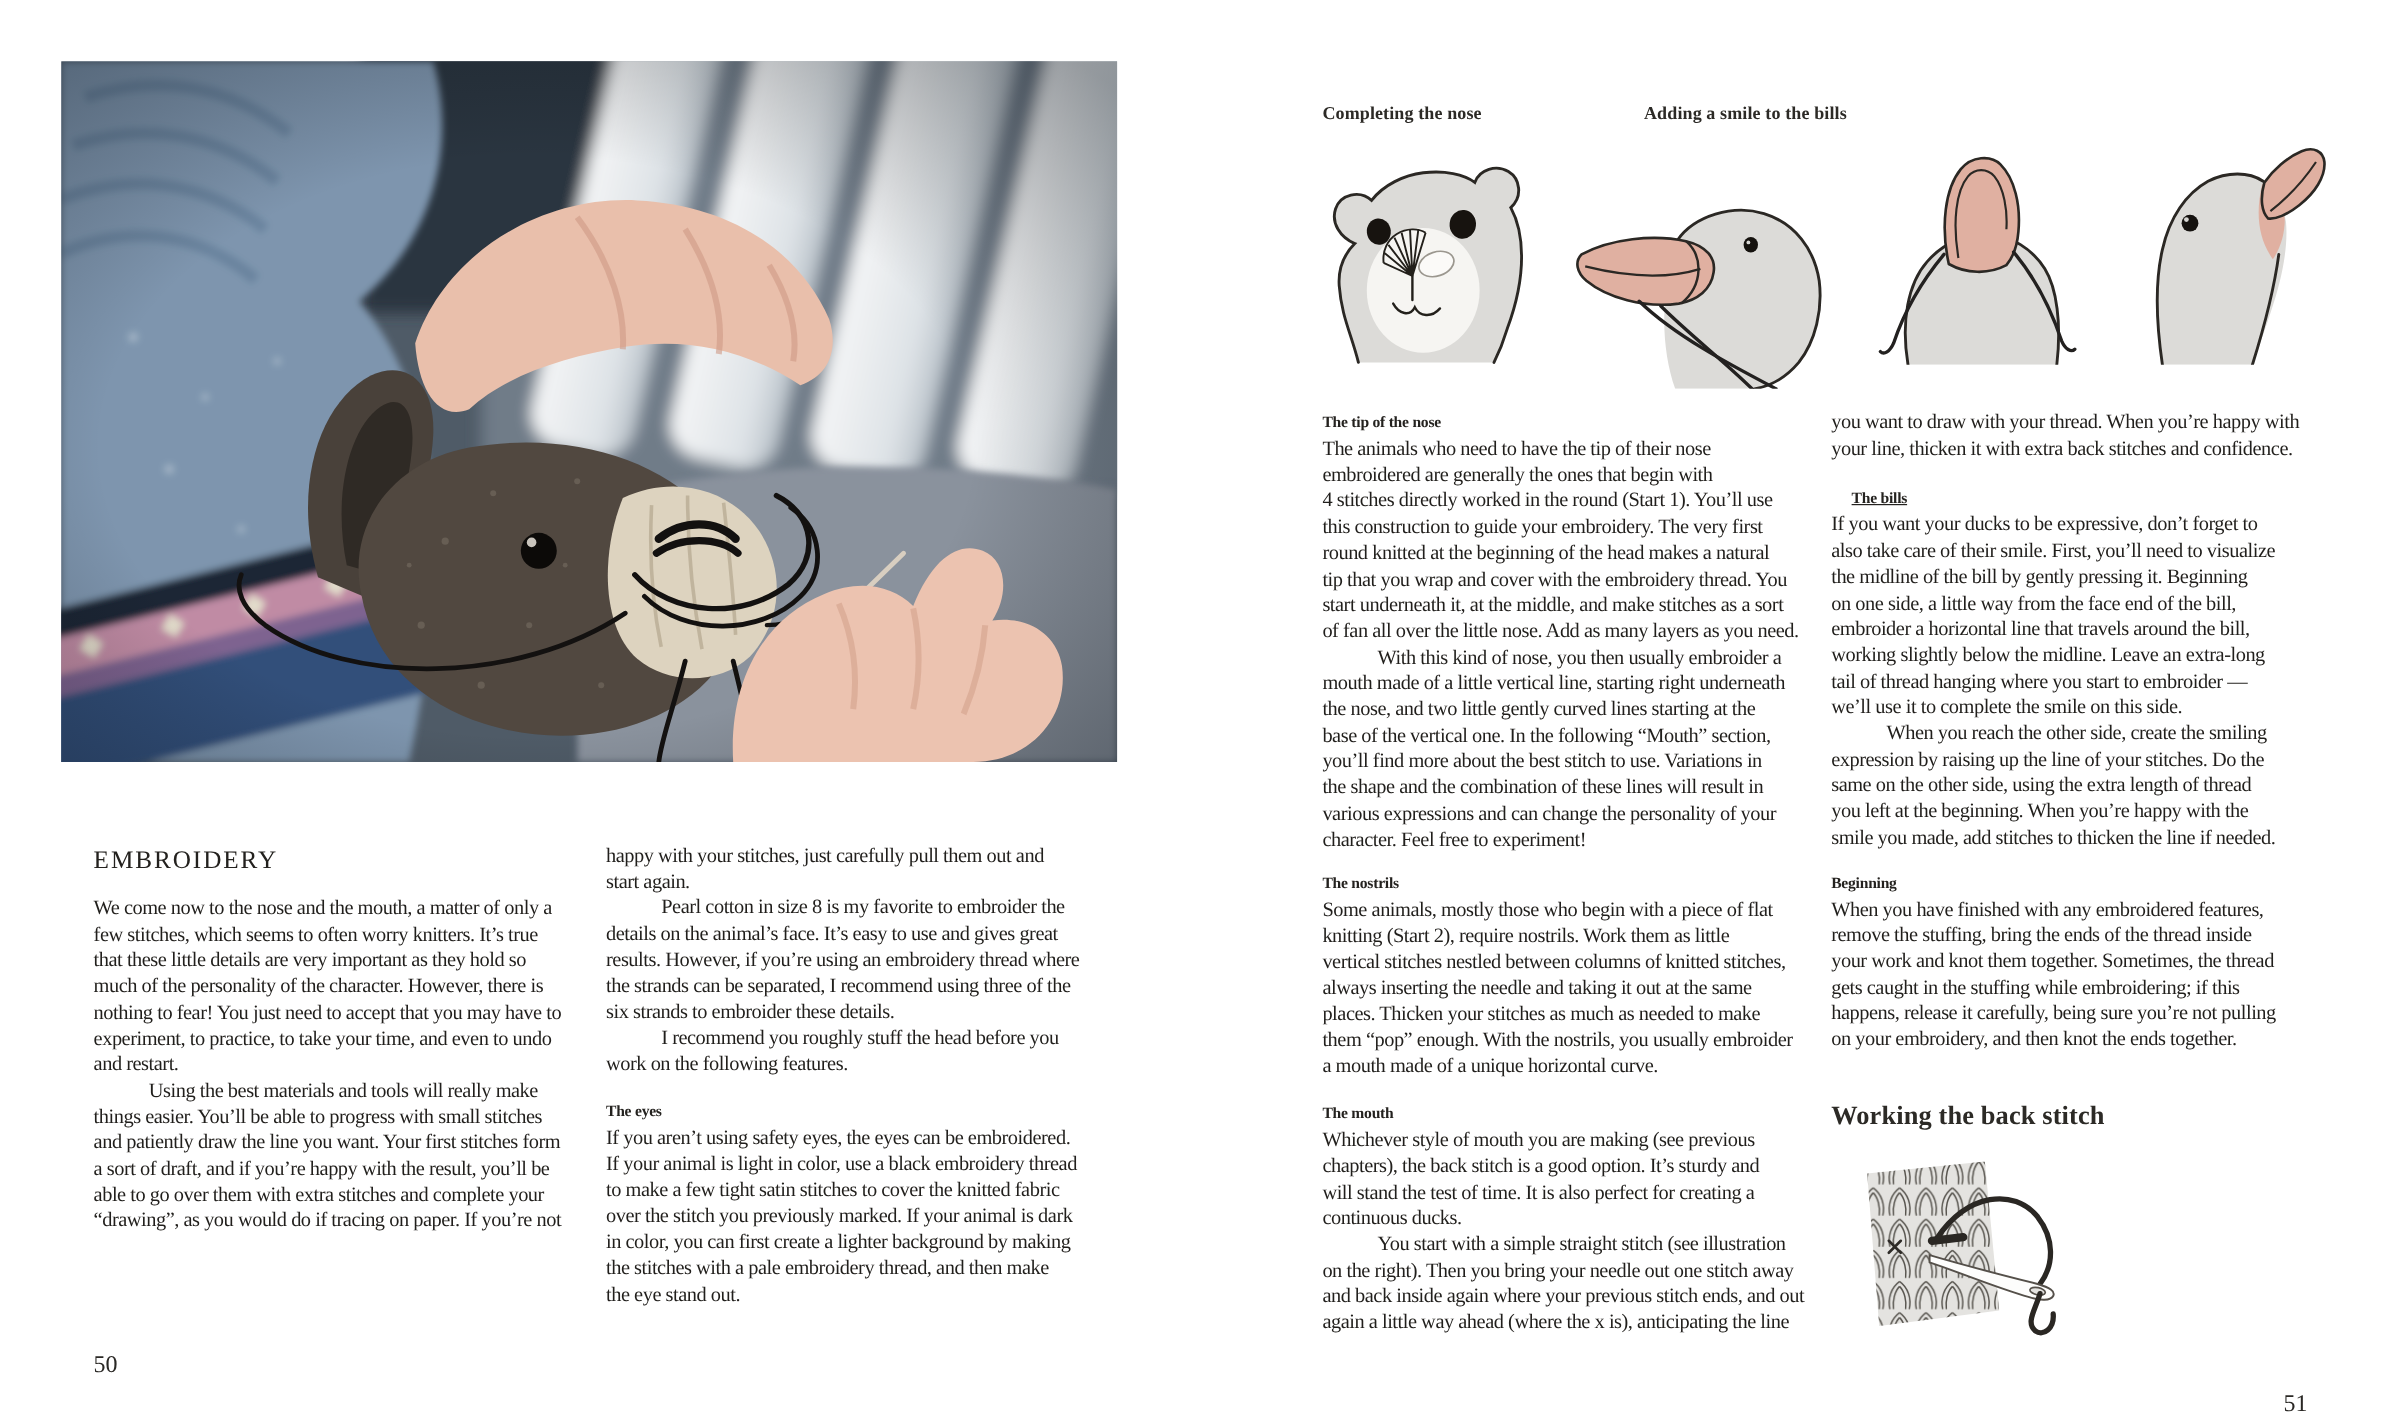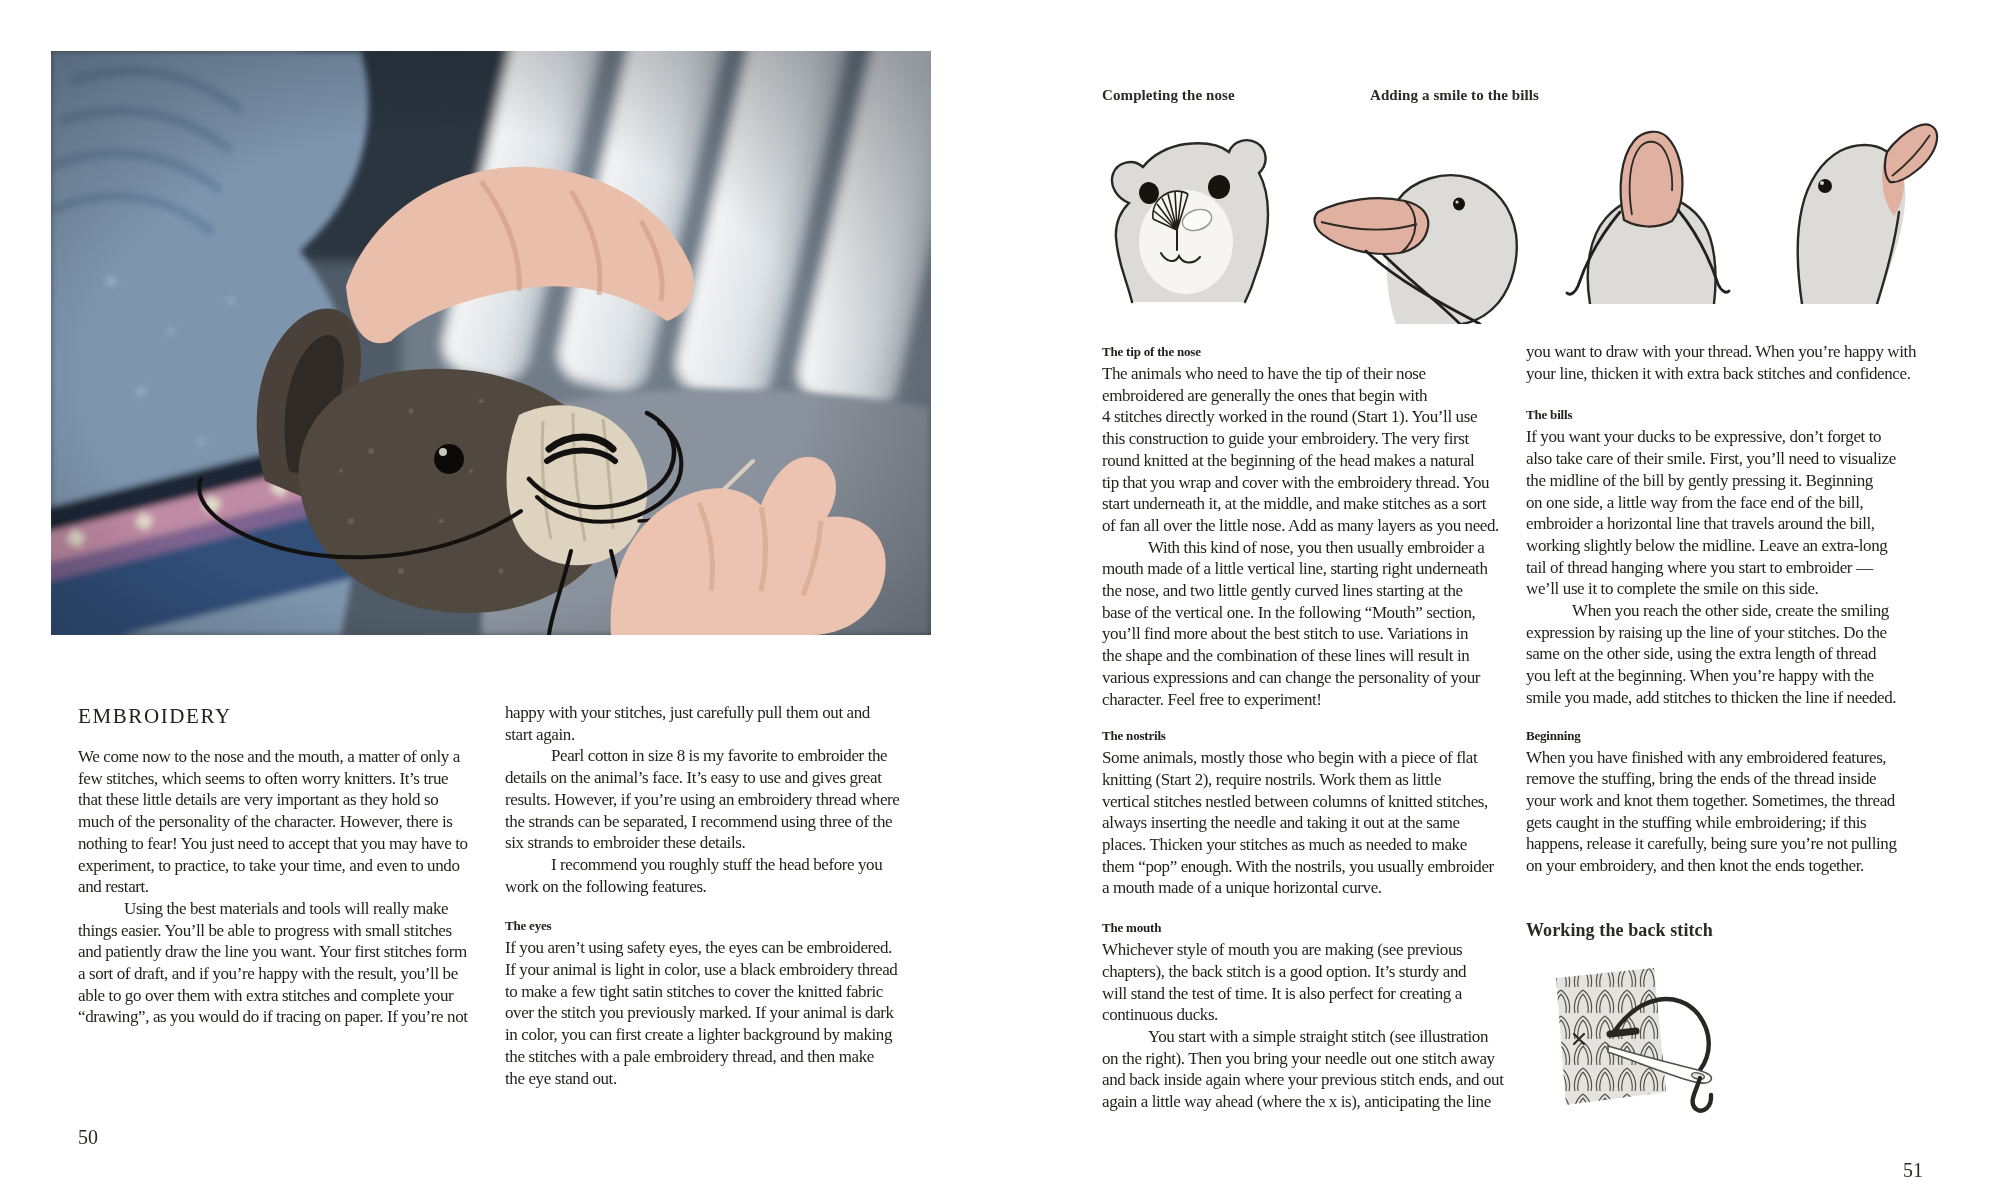--- a/index.html
+++ b/index.html
@@ -4,27 +4,27 @@
 <style>
   html,body{margin:0;padding:0;background:#ffffff;}
   .spread{position:relative;width:2000px;height:1184px;background:#ffffff;overflow:hidden;
           font-family:"Liberation Serif","DejaVu Serif",serif;color:#211f1c;}
   .abs{position:absolute;}
   .col{position:absolute;width:422px;}
   .b{margin:0;white-space:pre-line;font-size:17px;line-height:21.7px;letter-spacing:-0.4px;color:#211f1c;}
   .b.ind{text-indent:46px;}
   .sh{margin:0;font-size:13px;line-height:22px;font-weight:700;letter-spacing:-0.2px;color:#24221f;}
   .cap{position:absolute;font-size:15px;line-height:26px;font-weight:700;letter-spacing:0.1px;color:#2c2a26;}
-  .cap2{margin:0;font-size:18px;line-height:26px;font-weight:700;letter-spacing:0.1px;color:#2c2a26;}
+  .cap2{margin:0;font-size:22px;line-height:26px;font-weight:700;letter-spacing:0.1px;color:#2c2a26;}
   .h-embroidery{position:absolute;left:78px;top:703px;font-size:21px;line-height:26px;letter-spacing:1.6px;color:#23211e;}
   .pagenum{position:absolute;font-size:20px;line-height:20px;color:#2a2825;}
   .m-eyes{margin:18px 0 0 0;}
   .m-nostrils{margin:15px 0 0 0;}
   .m-mouth{margin:18px 0 0 0;}
-  .m-bills{margin:20px 0 0 0;}
+  .m-bills{margin:20px 0 0 17px;text-decoration:underline;}
   .m-finishing{margin:16px 0 0 0;}
   .m-backstitch{margin:40px 0 0 0;}
   svg{display:block;}
 </style>
 </head>
 <body>
 
 <div class="spread">
 
   <svg class="abs" style="left:51px;top:51px" width="880" height="584" viewBox="0 0 880 584" preserveAspectRatio="none">

